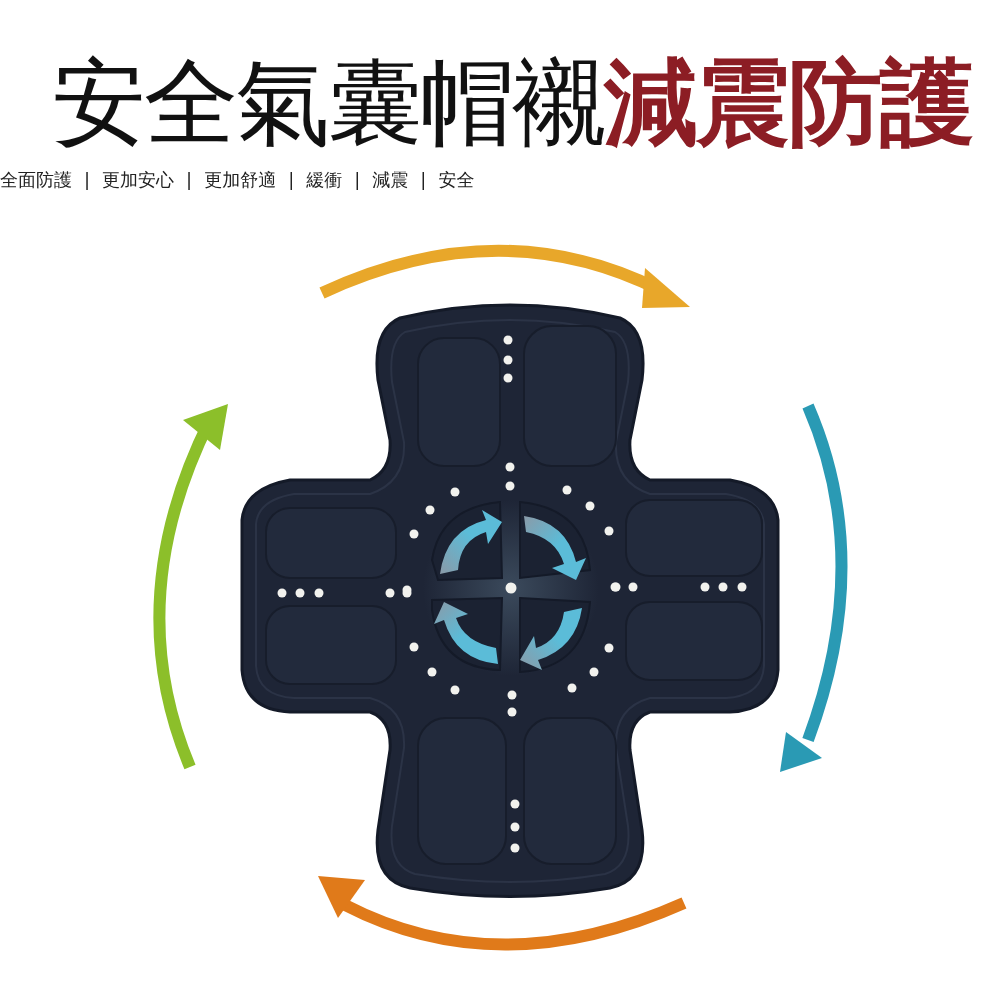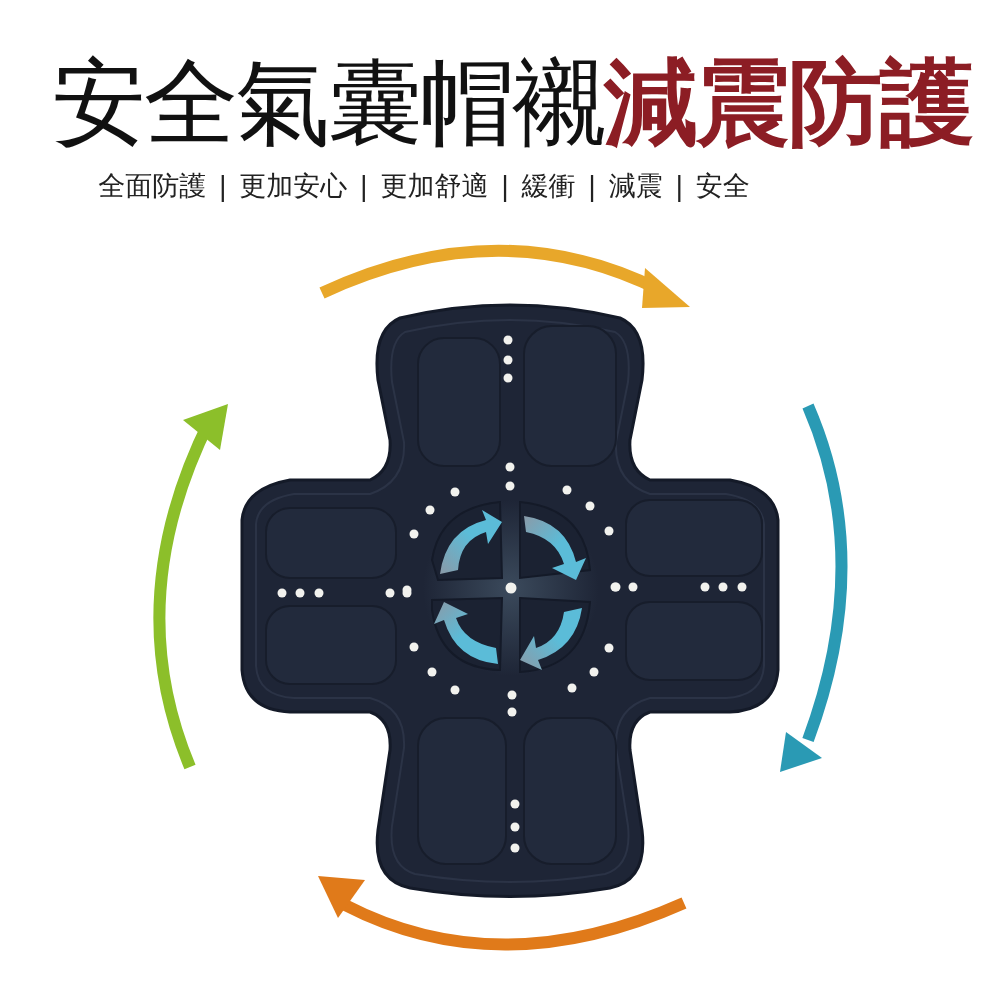--- a/index.html
+++ b/index.html
@@ -5,22 +5,22 @@
     html, body { margin: 0; padding: 0; background: #ffffff; }
     body { width: 1000px; height: 1000px; position: relative; overflow: hidden;
            font-family: "DejaVu Sans", "Liberation Sans", sans-serif; }
     .title {
       position: absolute; left: 12px; top: 48px; width: 1000px; text-align: center;
       font-size: 94px; line-height: 110px; letter-spacing: -2px; white-space: nowrap;
     }
     .title .t-black { color: #111111; font-weight: 300; }
     .title .t-red { color: #8c1d24; font-weight: bold; }
     .subtitle {
-      position: absolute; left: 0; top: 168px; width: 848px; text-align: center;
-      font-size: 27px; color: #222222; white-space: nowrap;
+      position: absolute; left: 0; top: 168px; width: 848px; text-align: left;
+      font-size: 18px; color: #222222; white-space: nowrap;
     }
     .subtitle .sep { margin: 0 12px; color: #222; }
     .scene { position: absolute; left: 0; top: 0; width: 1000px; height: 1000px; }
   </style>
 </head>
 <body>
 
 <div class="title">
   <span class="t-black">安全氣囊帽襯</span><span class="t-red">減震防護</span>
 </div>

